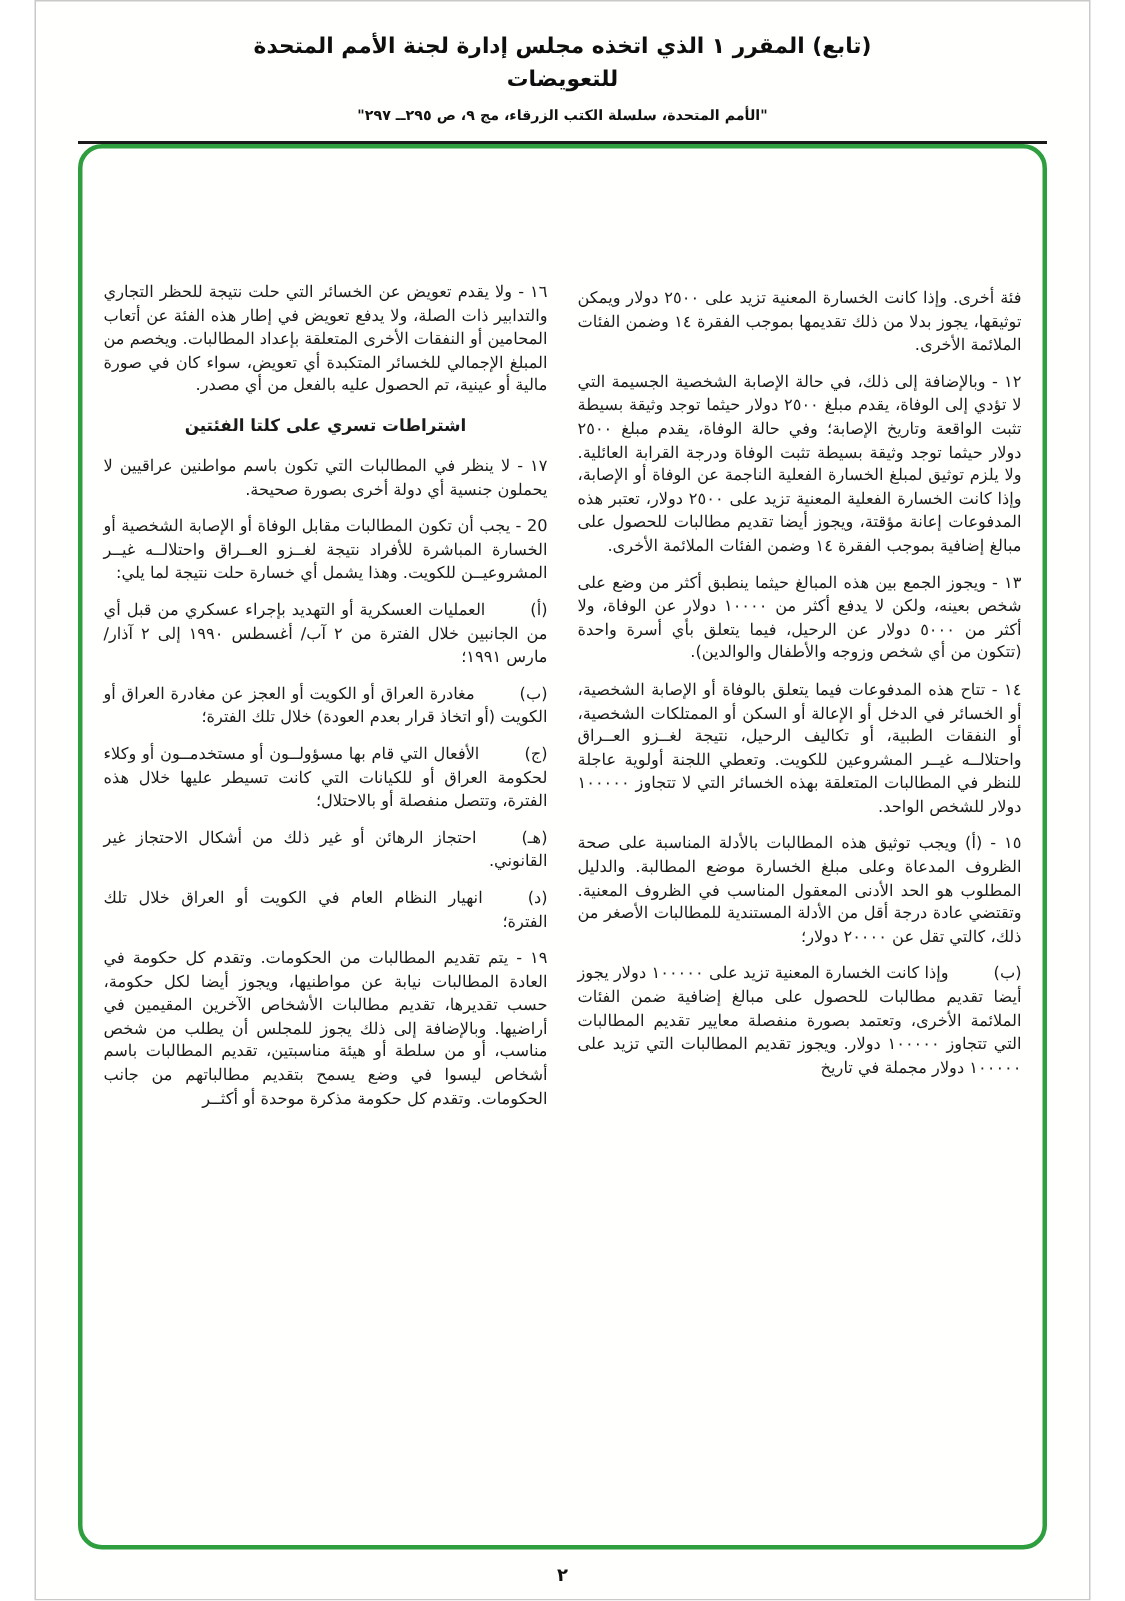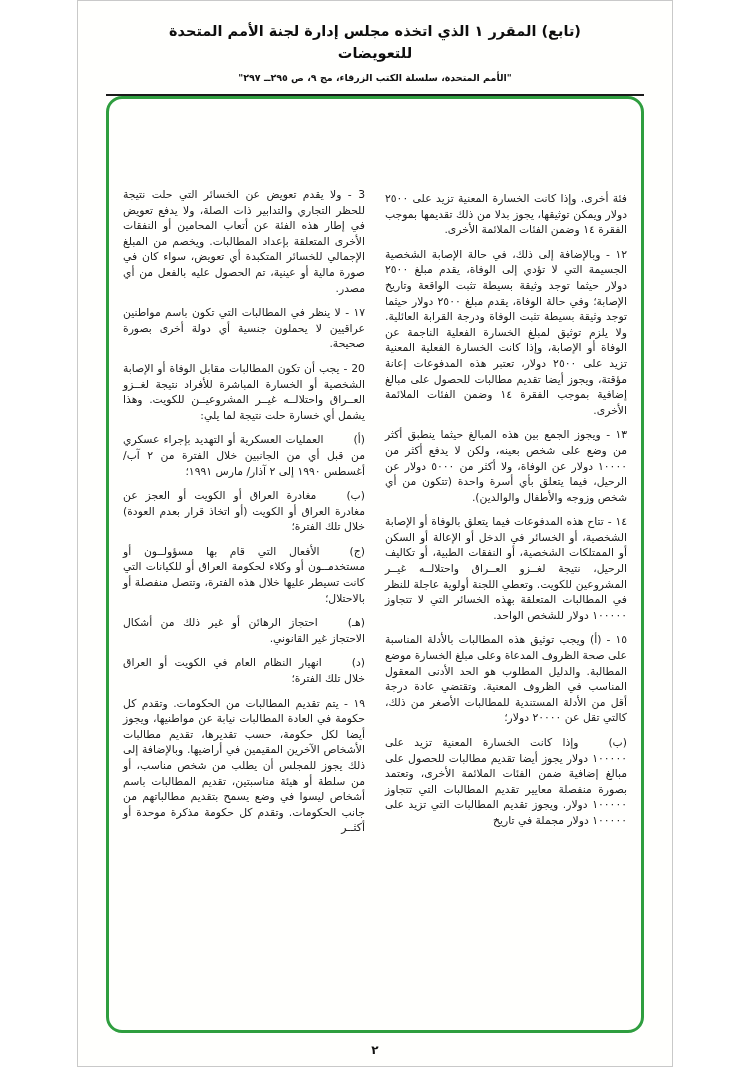--- a/index.html
+++ b/index.html
@@ -1,21 +1,21 @@
 <!DOCTYPE html>
 <html lang="ar"><head>
 <meta charset="utf-8">
 <style>
   * { margin:0; padding:0; box-sizing:border-box; }
   html,body { background:#ffffff; }
   body { font-family:"DejaVu Sans", sans-serif; color:#1c1c1c; }
 
   .page {
     position:relative;
-    width:596px; height:1067px;
+    width:704px; height:1067px;
     margin:0 auto;
     background:#fffffd;
     border:1px solid #c9c9c9;
     direction:rtl;
     overflow:hidden;
   }
 
   .page-header { text-align:center; padding-top:20px; }
   .doc-title {
     font-weight:bold;
@@ -102,21 +102,22 @@
         <p>١٢ - وبالإضافة إلى ذلك، في حالة الإصابة الشخصية الجسيمة التي لا تؤدي إلى الوفاة، يقدم مبلغ ٢٥٠٠ دولار حيثما توجد وثيقة بسيطة تثبت الواقعة وتاريخ الإصابة؛ وفي حالة الوفاة، يقدم مبلغ ٢٥٠٠ دولار حيثما توجد وثيقة بسيطة تثبت الوفاة ودرجة القرابة العائلية. ولا يلزم توثيق لمبلغ الخسارة الفعلية الناجمة عن الوفاة أو الإصابة، وإذا كانت الخسارة الفعلية المعنية تزيد على ٢٥٠٠ دولار، تعتبر هذه المدفوعات إعانة مؤقتة، ويجوز أيضا تقديم مطالبات للحصول على مبالغ إضافية بموجب الفقرة ١٤ وضمن الفئات الملائمة الأخرى.</p>
         <p>١٣ - ويجوز الجمع بين هذه المبالغ حيثما ينطبق أكثر من وضع على شخص بعينه، ولكن لا يدفع أكثر من ١٠٠٠٠ دولار عن الوفاة، ولا أكثر من ٥٠٠٠ دولار عن الرحيل، فيما يتعلق بأي أسرة واحدة (تتكون من أي شخص وزوجه والأطفال والوالدين).</p>
         <p>١٤ - تتاح هذه المدفوعات فيما يتعلق بالوفاة أو الإصابة الشخصية، أو الخسائر في الدخل أو الإعالة أو السكن أو الممتلكات الشخصية، أو النفقات الطبية، أو تكاليف الرحيل، نتيجة لغــزو العــراق واحتلالــه غيــر المشروعين للكويت. وتعطي اللجنة أولوية عاجلة للنظر في المطالبات المتعلقة بهذه الخسائر التي لا تتجاوز ١٠٠٠٠٠ دولار للشخص الواحد.</p>
         <p>١٥ - (أ) ويجب توثيق هذه المطالبات بالأدلة المناسبة على صحة الظروف المدعاة وعلى مبلغ الخسارة موضع المطالبة. والدليل المطلوب هو الحد الأدنى المعقول المناسب في الظروف المعنية. وتقتضي عادة درجة أقل من الأدلة المستندية للمطالبات الأصغر من ذلك، كالتي تقل عن ٢٠٠٠٠ دولار؛</p>
         <p class="li">
           <span class="marker">(ب)</span><span>وإذا كانت الخسارة المعنية تزيد على ١٠٠٠٠٠ دولار يجوز أيضا تقديم مطالبات للحصول على مبالغ إضافية ضمن الفئات الملائمة الأخرى، وتعتمد بصورة منفصلة معايير تقديم المطالبات التي تتجاوز ١٠٠٠٠٠ دولار. ويجوز تقديم المطالبات التي تزيد على ١٠٠٠٠٠ دولار مجملة في تاريخ</span>
         </p>
       </div>
 
       <div class="col col-left">
-        <p>3 - ولا يقدم تعويض عن الخسائر التي حلت نتيجة للحظر التجاري والتدابير ذات الصلة، ولا يدفع تعويض في إطار هذه الفئة عن أتعاب المحامين أو النفقات الأخرى المتعلقة بإعداد المطالبات. ويخصم من المبلغ الإجمالي للخسائر المتكبدة أي تعويض، سواء كان في صورة مالية أو عينية، تم الحصول عليه بالفعل من أي مصدر.</p>
+        <p>١٦ - ولا يقدم تعويض عن الخسائر التي حلت نتيجة للحظر التجاري والتدابير ذات الصلة، ولا يدفع تعويض في إطار هذه الفئة عن أتعاب المحامين أو النفقات الأخرى المتعلقة بإعداد المطالبات. ويخصم من المبلغ الإجمالي للخسائر المتكبدة أي تعويض، سواء كان في صورة مالية أو عينية، تم الحصول عليه بالفعل من أي مصدر.</p>
+        <div class="section-heading heading-left">اشتراطات تسري على كلتا الفئتين</div>
         <p>١٧ - لا ينظر في المطالبات التي تكون باسم مواطنين عراقيين لا يحملون جنسية أي دولة أخرى بصورة صحيحة.</p>
         <p>20 - يجب أن تكون المطالبات مقابل الوفاة أو الإصابة الشخصية أو الخسارة المباشرة للأفراد نتيجة لغــزو العــراق واحتلالــه غيــر المشروعيــن للكويت. وهذا يشمل أي خسارة حلت نتيجة لما يلي:</p>
 
         <p class="li">
           <span class="marker">(أ)</span><span>العمليات العسكرية أو التهديد بإجراء عسكري من قبل أي من الجانبين خلال الفترة من ٢ آب/ أغسطس ١٩٩٠ إلى ٢ آذار/ مارس ١٩٩١؛</span>
         </p>
         <p class="li">
           <span class="marker">(ب)</span><span>مغادرة العراق أو الكويت أو العجز عن مغادرة العراق أو الكويت (أو اتخاذ قرار بعدم العودة) خلال تلك الفترة؛</span>
         </p>
         <p class="li">

